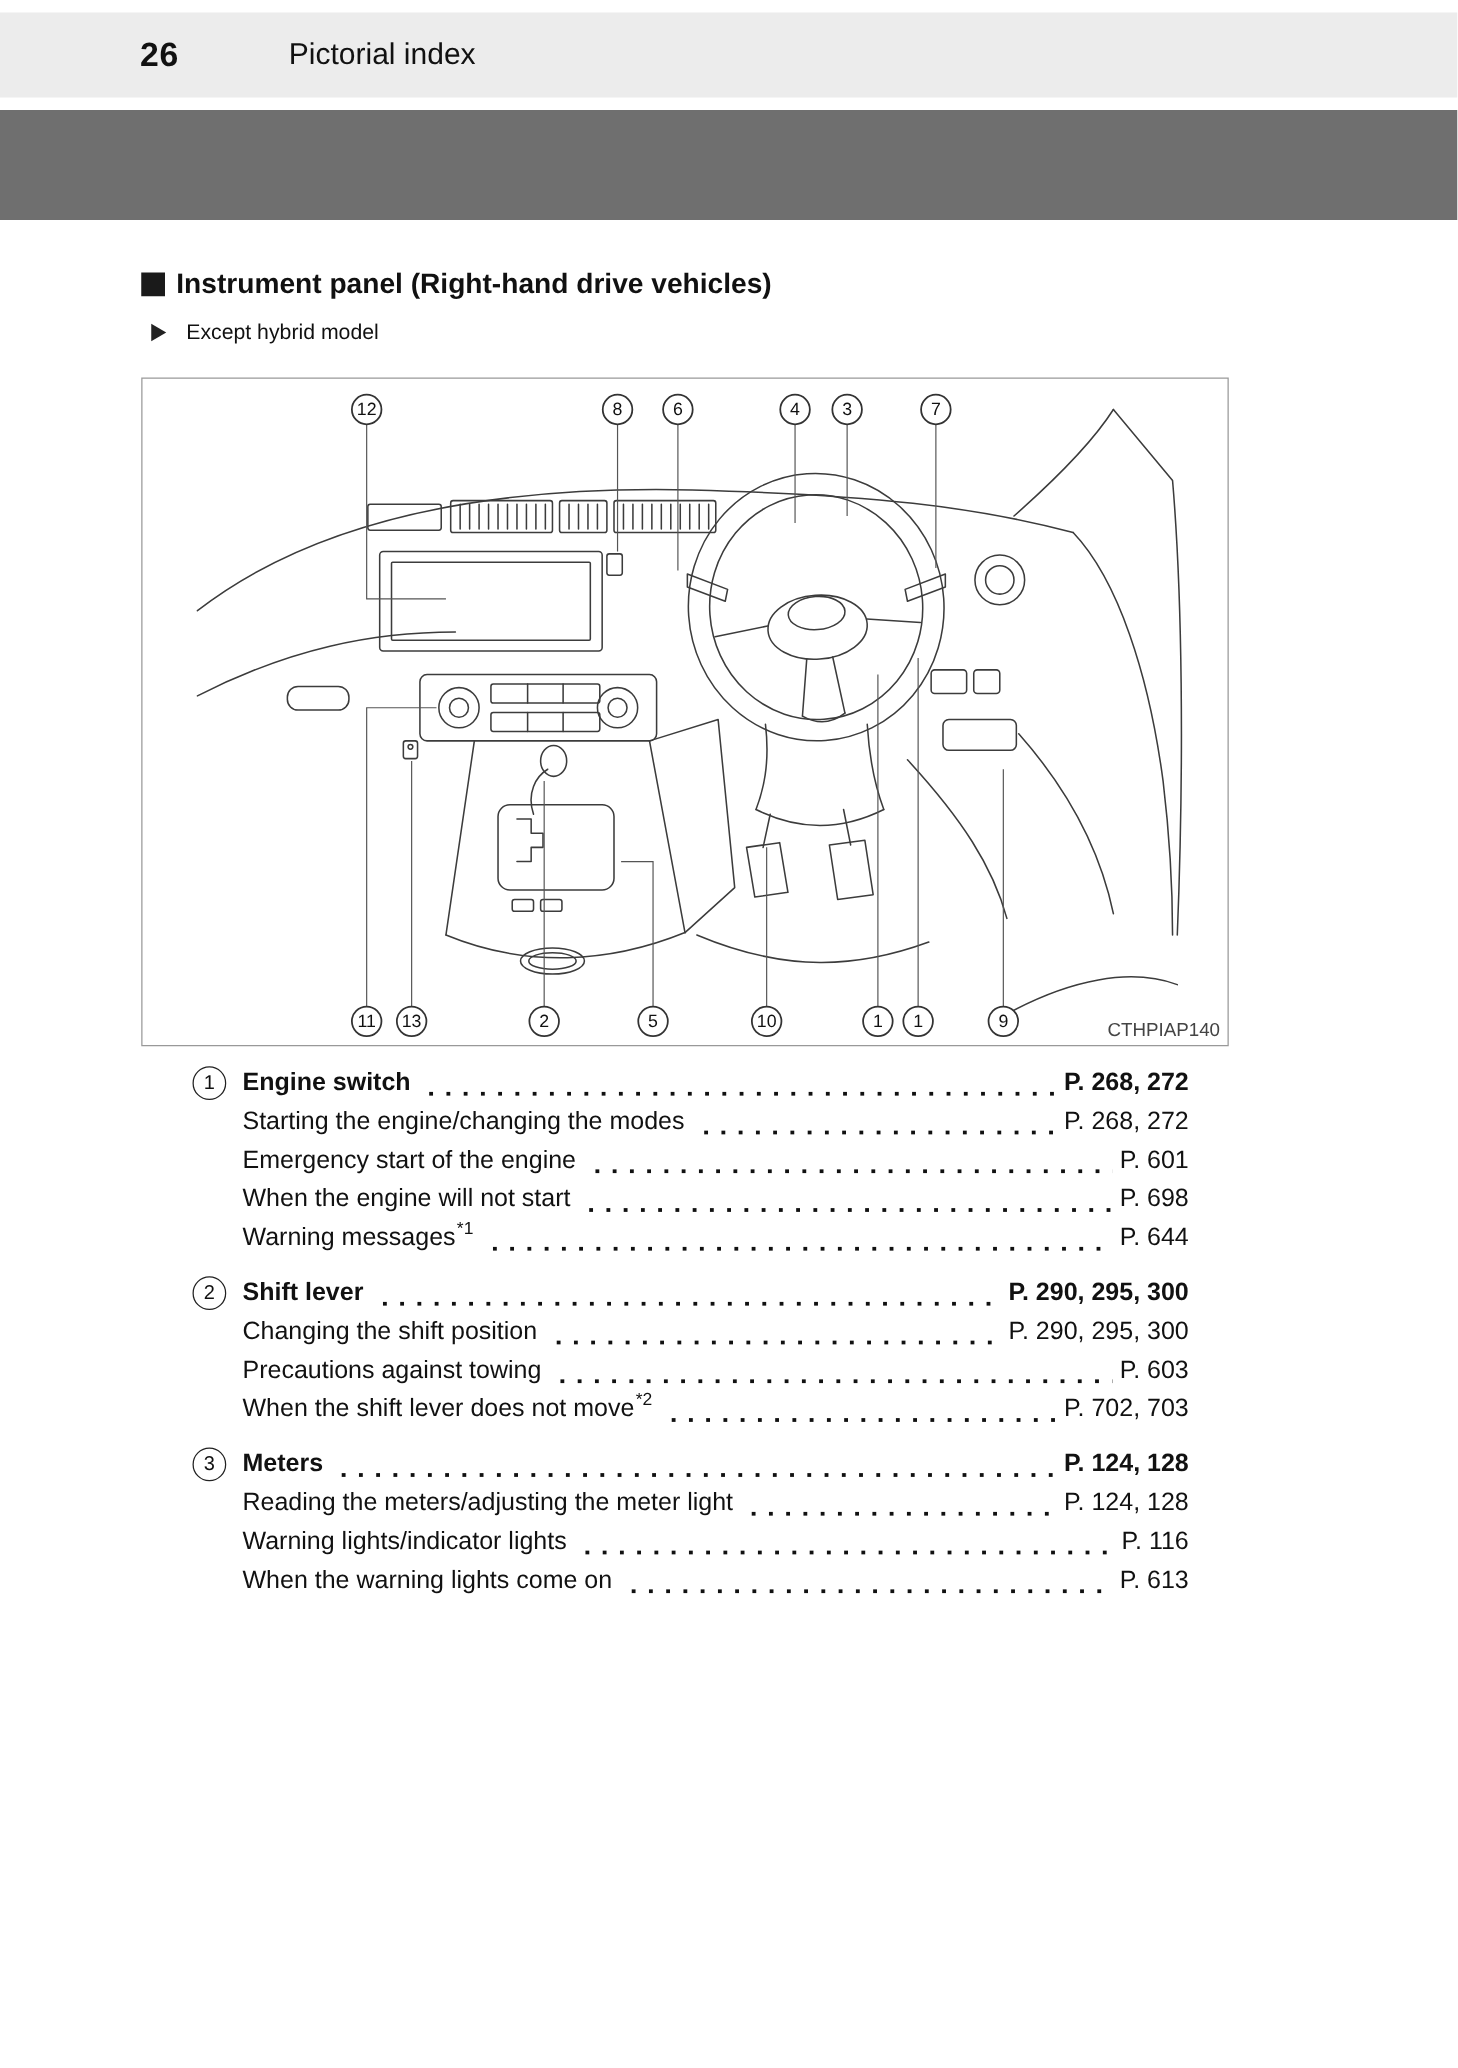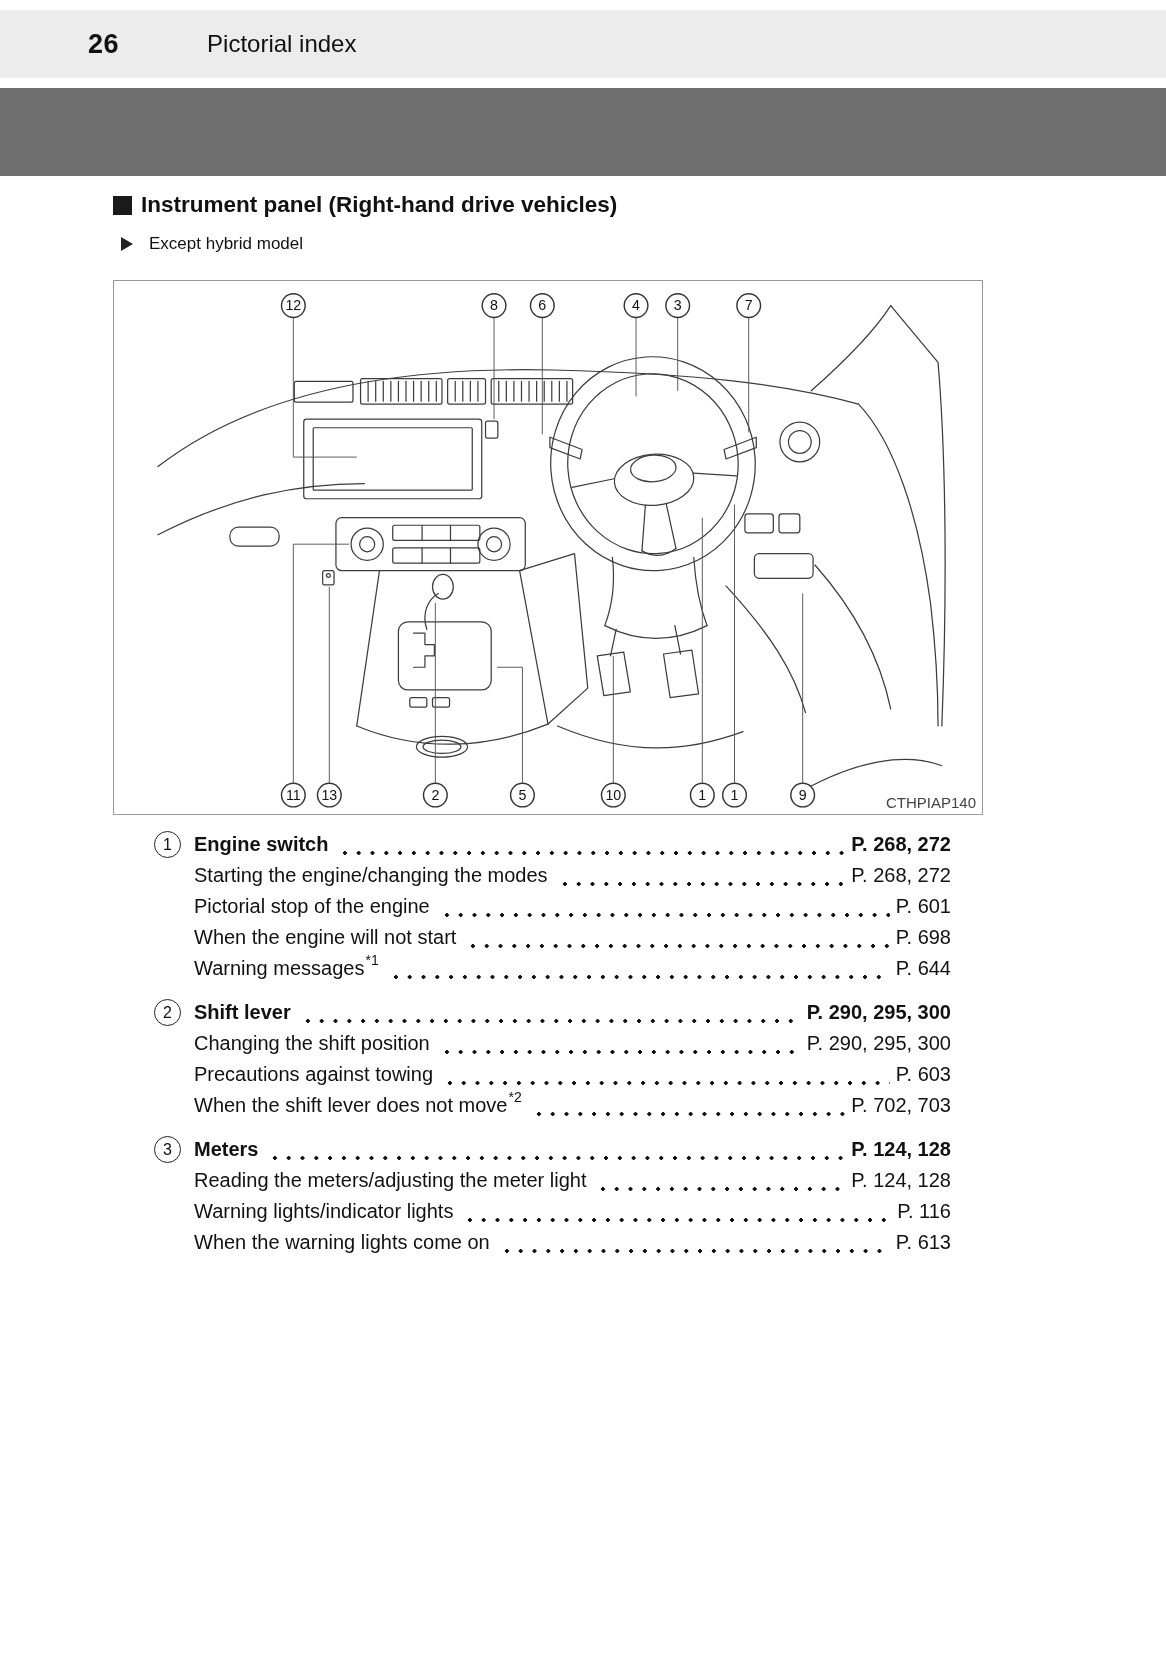--- a/index.html
+++ b/index.html
@@ -4,26 +4,26 @@
 <style>
   * { margin:0; padding:0; box-sizing:border-box; }
   html,body { background:#fff; }
   body {
     width:1166px; min-height:1654px;
     font-family:"Liberation Sans", sans-serif;
     color:#111;
   }
   .top-strip {
     height:68px; margin-top:10px; background:#ececec;
-    display:flex; align-items:center; padding-left:88px;
+    display:flex; align-items:center; padding-left:112px;
   }
   .page-number { font-size:27px; font-weight:bold; letter-spacing:.5px; }
   .page-section { font-size:24px; margin-left:88px; }
   .dark-band { height:88px; background:#6f6f6f; margin-top:10px; }
-  .content { padding:16px 0 0 113px; width:1166px; }
+  .content { padding:38px 0 0 113px; width:1166px; }
   .heading { display:flex; align-items:center; font-size:22.5px; font-weight:bold; }
   .square { width:19px; height:19px; background:#1a1a1a; margin-right:9px; flex:none; }
   .subheading { display:flex; align-items:center; font-size:17px; margin:16px 0 0 8px; }
   .tri {
     width:0; height:0; flex:none;
     border-left:12px solid #222;
     border-top:7.5px solid transparent;
     border-bottom:7.5px solid transparent;
     margin-right:16px;
   }
@@ -260,21 +260,21 @@
           <span class="lbl b">Engine switch</span>
           <span class="leader"></span>
           <span class="pg b">P. 268, 272</span>
         </div>
         <div class="row sub">
           <span class="lbl">Starting the engine/changing the modes</span>
           <span class="leader"></span>
           <span class="pg">P. 268, 272</span>
         </div>
         <div class="row sub">
-          <span class="lbl">Pictorial stop of the engine</span>
+          <span class="lbl">Emergency start of the engine</span>
           <span class="leader"></span>
           <span class="pg">P. 601</span>
         </div>
         <div class="row sub">
           <span class="lbl">When the engine will not start</span>
           <span class="leader"></span>
           <span class="pg">P. 698</span>
         </div>
         <div class="row sub">
           <span class="lbl">Warning messages</span>

